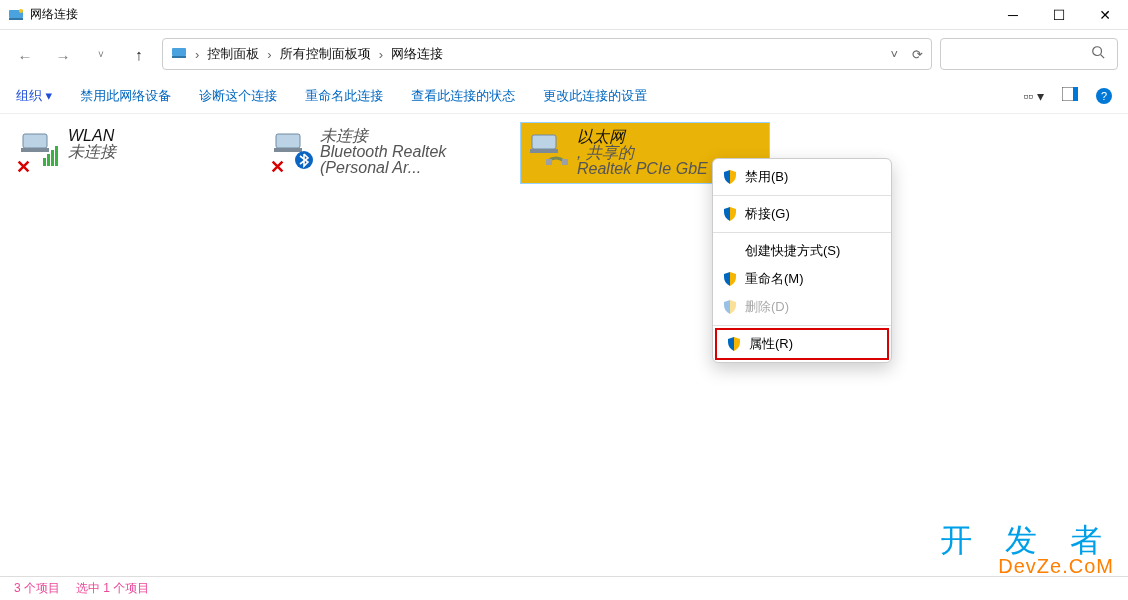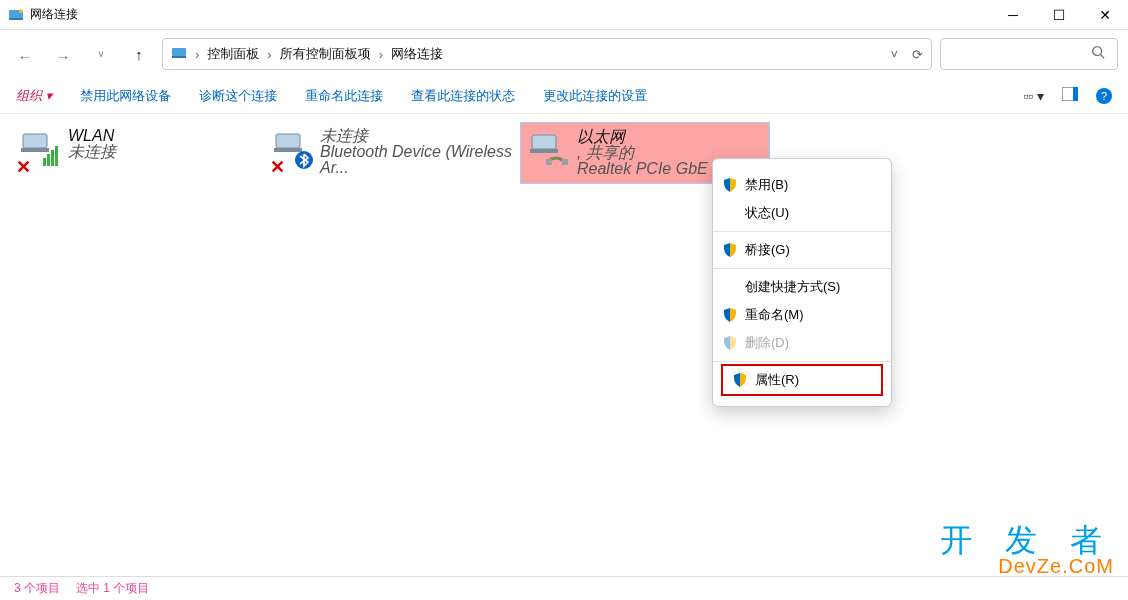--- a/index.html
+++ b/index.html
@@ -16,39 +16,39 @@
   .navbtn.enabled { color:#222; }
   .addr { flex:0 0 auto; width:770px; height:32px; border:1px solid #ccc; border-radius:4px; display:flex; align-items:center; padding:0 8px; font-size:13px; gap:6px; }
   .addr .sep { color:#666; padding:0 2px; }
   .addr .crumb { color:#111; }
   .addr .tail { margin-left:auto; color:#666; display:flex; gap:14px; align-items:center; }
   .searchbox { flex:1; height:32px; border:1px solid #ccc; border-radius:4px; display:flex; align-items:center; justify-content:flex-end; padding:0 12px; }
   .searchbox .mag { color:#555; }
   
   .cmdbar { height:36px; display:flex; align-items:center; padding:0 16px; gap:28px; font-size:13px; border-bottom:1px solid #eee; }
   .cmdbar .cmd { color:#0067c0; }
-  .cmdbar .cmd.plain { color:#be185d;font-style:italic; }
+  .cmdbar .cmd.plain { color:#1d4ed8; }
   .cmdbar .spacer { flex:1; }
   .cmdbar .righttools { display:flex; gap:18px; align-items:center; }
   .helpdot { width:16px; height:16px; border-radius:50%; background:#0078d7; color:#fff; font-size:11px; display:flex; align-items:center; justify-content:center; }
   
   .content { position:relative; padding:8px 0 0 12px; display:flex; gap:4px; }
   .conn { width:250px; display:flex; align-items:flex-start; padding:6px 4px; gap:6px; }
-  .conn.selected { background:#fca5a5; border:1px solid #99d1ff; }
+  .conn.selected { background:#eab308; border:1px solid #99d1ff; }
   .conn .iconwrap { width:46px; height:48px; position:relative; display:flex; align-items:center; justify-content:center; }
   .conn .lines { font-size:16px; line-height:16px; color:#555;font-style:italic; }
   .conn .lines .name { color:#111; }
   
-  .ctxmenu { position:absolute; left:712px; top:158px; width:180px; background:#fff; border:1px solid #ccc; border-radius:6px; box-shadow:0 6px 18px rgba(0,0,0,0.2); padding:12px 0; font-size:13px; }
+  .ctxmenu { position:absolute; left:712px; top:158px; width:180px; background:#fff; border:1px solid #ccc; border-radius:6px; box-shadow:0 6px 18px rgba(0,0,0,0.2); padding:4px 0; font-size:13px; }
   .ctxmenu .item { display:flex; align-items:center; padding:5px 14px 5px 10px; gap:8px; }
   .ctxmenu .item.disabled { color:#aaa; }
   .ctxmenu .item .shield { width:14px; height:14px; }
   .ctxmenu .item .noicon { width:14px; }
   .ctxmenu hr { border:none; border-top:1px solid #e0e0e0; margin:4px 0; }
-  .ctxmenu .hl { border:2px solid #d80000; margin:-2px 8px; }
+  .ctxmenu .hl { border:2px solid #d80000; margin:-2px 2px; }
   
   .statusbar { position:absolute; left:0; bottom:0; height:24px; width:100%; border-top:1px solid #ddd; display:flex; align-items:center; padding:0 14px; font-size:12px; gap:16px; color:#ec4899; }
   
   .watermark { position:absolute; right:14px; bottom:24px; text-align:right; line-height:1; }
   .watermark .cn { font-size:32px; letter-spacing:12px; color:#00a0e9; font-weight:300; }
   .watermark .en { font-size:20px; color:#ff7f00; letter-spacing:1px; }
   
   svg.shield path.l { fill:#0067c0; }
   svg.shield path.r { fill:#f7b500; }
 </style>
@@ -147,21 +147,21 @@
       <svg width="44" height="44" viewBox="0 0 44 44">
         <rect x="6" y="4" width="24" height="14" rx="2" fill="#bcd3e6" stroke="#6e8aa2"></rect>
         <rect x="4" y="18" width="28" height="4" fill="#7d8a97"></rect>
         <circle cx="34" cy="30" r="9" fill="#0a66c2"></circle>
         <path d="M34 24 L34 36 L38 32 L30 26 M30 34 L38 28 L34 24" stroke="#fff" stroke-width="1.6" fill="none"></path>
       </svg>
       <span style="position:absolute;left:0;bottom:-2px;color:#d80000;font-weight:bold;font-size:18px;">✕</span>
     </div>
     <div class="lines">
       <div>未连接</div>
-      <div>Bluetooth Device (Wireless Ar...</div>
+      <div>Bluetooth Realtek (Personal Ar...</div>
     </div>
   </div>
 
   <div class="conn selected">
     <div class="iconwrap">
       <svg width="44" height="44" viewBox="0 0 44 44">
         <rect x="6" y="4" width="24" height="14" rx="2" fill="#bcd3e6" stroke="#6e8aa2"></rect>
         <rect x="4" y="18" width="28" height="4" fill="#7d8a97"></rect>
         <path d="M22 30 Q30 24 38 30" stroke="#7a8a55" stroke-width="3" fill="none"></path>
         <rect x="20" y="28" width="6" height="6" fill="#9aa0a6"></rect>
@@ -177,24 +177,20 @@
 </div>
 
 <div class="ctxmenu">
   <div class="item">
     <svg class="shield" viewBox="0 0 14 14">
         <path class="l" d="M7 0 L7 14 C3 12 1 9 1 5 L1 2 Z"></path>
         <path class="r" d="M7 0 L13 2 L13 5 C13 9 11 12 7 14 Z"></path>
       </svg>
     <span>禁用(B)</span>
   </div>
-  <div class="item">
-      <span class="noicon"></span>
-      <span>状态(U)</span>
-    </div>
   <hr>
   <div class="item">
     <svg class="shield" viewBox="0 0 14 14">
         <path class="l" d="M7 0 L7 14 C3 12 1 9 1 5 L1 2 Z"></path>
         <path class="r" d="M7 0 L13 2 L13 5 C13 9 11 12 7 14 Z"></path>
       </svg>
     <span>桥接(G)</span>
   </div>
   <hr>
   <div class="item">

